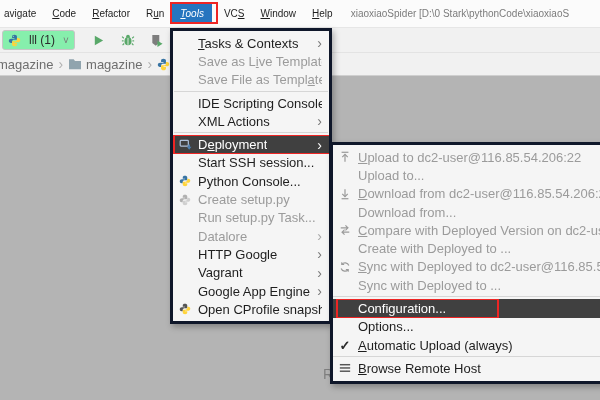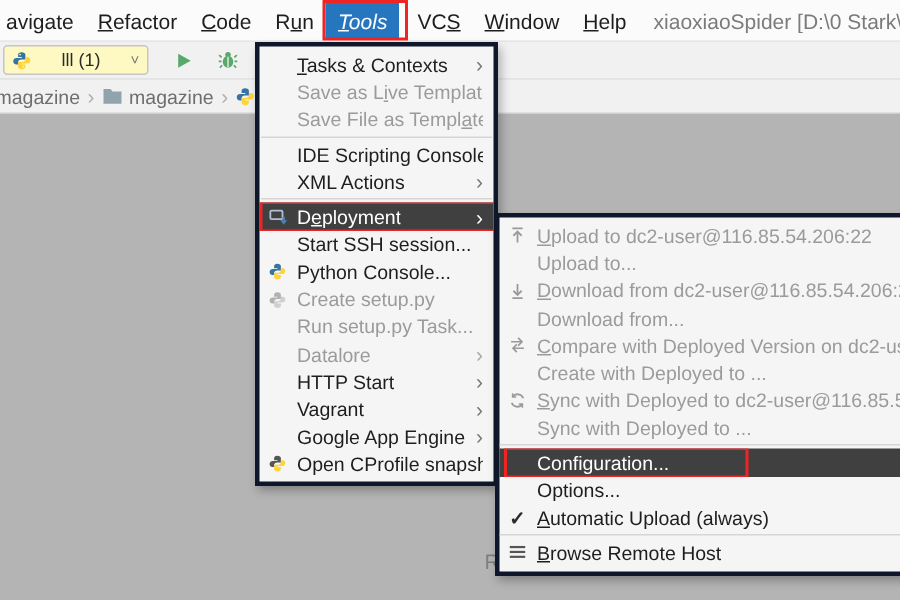--- a/index.html
+++ b/index.html
@@ -1,30 +1,30 @@
 <!DOCTYPE html>
 <html><head>
 <meta charset="utf-8">
 <style>
   * { margin:0; padding:0; box-sizing:border-box; }
   body { font-family:"Liberation Sans", sans-serif; }
   .screen { position:relative; width:600px; height:400px; overflow:hidden; background:#b4b4b4; }
 
   
   .menubar { position:absolute; left:0; top:0; width:600px; height:27px; background:#fbfbfb;
-             display:flex; align-items:center; font-size:14px; color:#1e1e1e; z-index:2; }
+             display:flex; align-items:center; font-size:10px; color:#1e1e1e; z-index:2; }
   .mb-item { padding:4px 8px; position:relative; white-space:nowrap; }
   .mb-item.tools-sel { background:#2675bf; color:#fff; margin-right:4px;font-style:italic; }
   .win-title { color:#7b7b7b; margin-left:10px; white-space:nowrap; overflow:hidden; }
 
   .toolbar { position:absolute; left:0; top:27px; width:600px; height:26px; background:#f1f1f1;
              border-top:1px solid #e6e6e6; border-bottom:1px solid #e3e3e3;
              display:flex; align-items:center; z-index:1; }
-  .combo { display:flex; align-items:center; gap:20px; border:1px solid #c6c6c6; border-radius:3px;
-           background:#fef9c3; height:20px; padding:0 5px; margin-left:2px; font-size:12px; color:#2b2b2b; }
+  .combo { display:flex; align-items:center; gap:8px; border:1px solid #c6c6c6; border-radius:3px;
+           background:#86efac; height:20px; padding:0 5px; margin-left:2px; font-size:12px; color:#2b2b2b; }
   .tb-btn { width:16px; height:16px; display:flex; align-items:center; justify-content:center; margin-left:13px; }
   .tb-btn:first-of-type { margin-left:16px; }
 
   .breadcrumbs { position:absolute; left:0; top:53px; width:600px; height:23px; background:#f1f1f1;
                  border-bottom:1px solid #cfcfcf; display:flex; align-items:center;
                  font-size:13px; color:#6e6e6e; z-index:1; }
   .crumb { display:flex; align-items:center; gap:4px; white-space:nowrap; }
   .crumb-sep { color:#b0b0b0; padding:0 5px; font-size:14px; }
 
   .desktop { position:absolute; left:0; top:76px; width:600px; height:324px; background:#b4b4b4; z-index:0; }
@@ -67,22 +67,22 @@
 <div class="screen">
 
   <div class="desktop"></div>
 
   <div class="hint">
     <span>Recent Files</span><span class="short">Ctrl + E</span>
   </div>
 
   <div class="menubar">
     <span class="mb-item" style="margin-left:-4px">avigate</span>
+    <span class="mb-item"><u>C</u>ode</span>
     <span class="mb-item"><u>R</u>efactor</span>
-    <span class="mb-item"><u>C</u>ode</span>
     <span class="mb-item">R<u>u</u>n</span>
     <span class="mb-item tools-sel">
       <span><u>T</u>ools</span>
       <span class="annot annot-tools"></span>
     </span>
     <span class="mb-item">VC<u>S</u></span>
     <span class="mb-item"><u>W</u>indow</span>
     <span class="mb-item"><u>H</u>elp</span>
     <span class="win-title">xiaoxiaoSpider [D:\0   Stark\pythonCode\xiaoxiaoS</span>
   </div>
@@ -211,21 +211,21 @@
       <span class="txt">Create setup.py</span>
     </div>
     <div class="row dis">
       <span class="txt">Run setup.py Task...</span>
     </div>
     <div class="row dis">
       <span class="txt">Datalore</span>
       <span class="arr">›</span>
     </div>
     <div class="row">
-      <span class="txt">HTTP Start</span>
+      <span class="txt">HTTP Google</span>
       <span class="arr">›</span>
     </div>
     <div class="row">
       <span class="txt">Vagrant</span>
       <span class="arr">›</span>
     </div>
     <div class="row">
       <span class="txt">Google App Engine</span>
       <span class="arr">›</span>
     </div>

